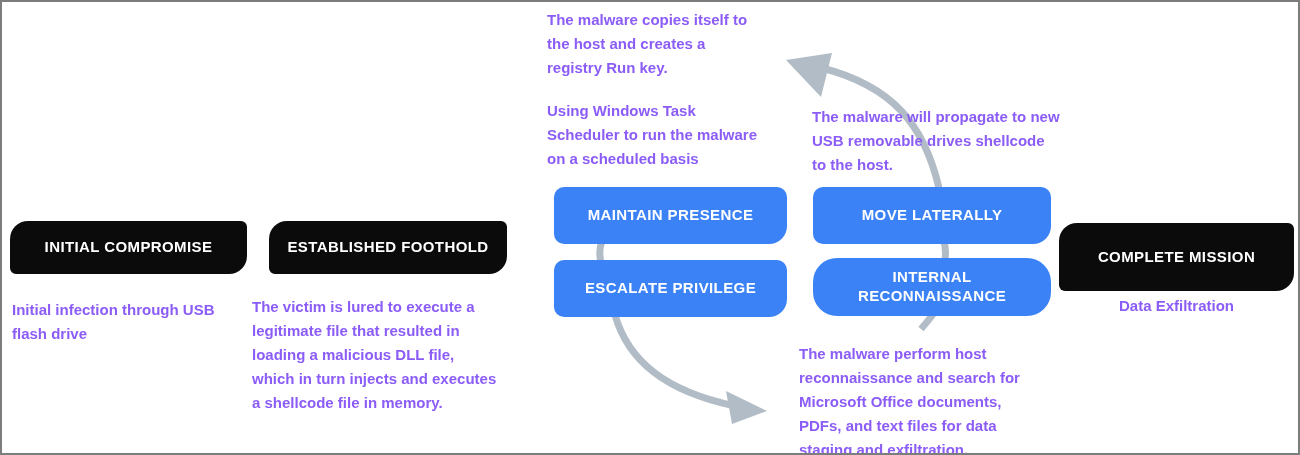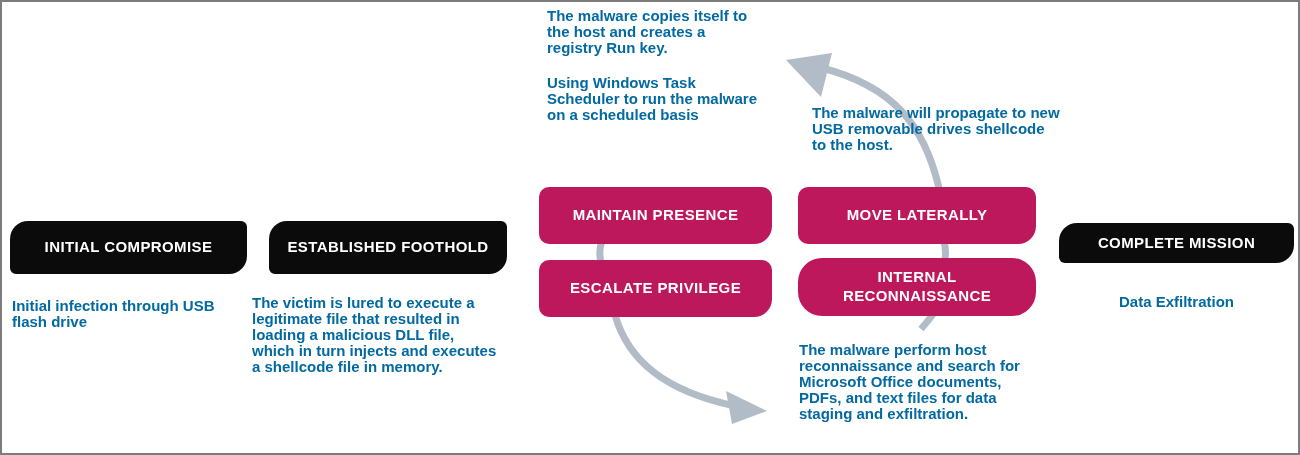--- a/index.html
+++ b/index.html
@@ -33,43 +33,44 @@
     font-weight: 700;
     font-size: 15px;
     letter-spacing: 0.4px;
     line-height: 1.25;
   }
   .stage-black {
     background: #0b0b0b;
     border-radius: 18px 6px 18px 6px;
   }
   .stage-red {
-    background: #be185d;
+    background: #3b82f6;
     border-radius: 10px 10px 18px 10px;
+    margin-left: 15px;
   }
 
   .note {
     position: absolute;
     z-index: 2;
-    color: #0369a1;
+    color: #8b5cf6;
     font-weight: 700;
     font-size: 15px;
-    line-height: 16px;
+    line-height: 24px;
   }
   .note p + p { margin-top: 19px; }
 
   
   #stage-initial-compromise   { left: 8px;    top: 219px; width: 237px; height: 53px; }
   #stage-established-foothold { left: 267px;  top: 219px; width: 238px; height: 53px; }
   #stage-maintain-presence    { left: 537px;  top: 185px; width: 233px; height: 57px; }
   #stage-escalate-privilege   { left: 537px;  top: 258px; width: 233px; height: 57px; }
   #stage-move-laterally       { left: 796px;  top: 185px; width: 238px; height: 57px; align-items: center; }
   #stage-internal-recon       { left: 796px;  top: 256px; width: 238px; height: 58px; border-radius: 24px; }
   #stage-internal-recon .stage-label { max-width: 185px; }
-  #stage-complete-mission     { left: 1057px; top: 221px; width: 235px; height: 40px; }
+  #stage-complete-mission     { left: 1057px; top: 221px; width: 235px; height: 68px; }
 
   #note-initial-compromise { left: 10px;   top: 296px; width: 205px; }
   #note-established-foothold { left: 250px; top: 293px; width: 248px; }
   #note-maintain-presence  { left: 545px;  top: 6px;   width: 213px; }
   #note-move-laterally     { left: 810px;  top: 103px; width: 250px; }
   #note-internal-recon     { left: 797px;  top: 340px; width: 234px; }
   #note-complete-mission   { left: 1057px; top: 292px; width: 235px; text-align: center; }
 </style>
 </head>
 <body>

